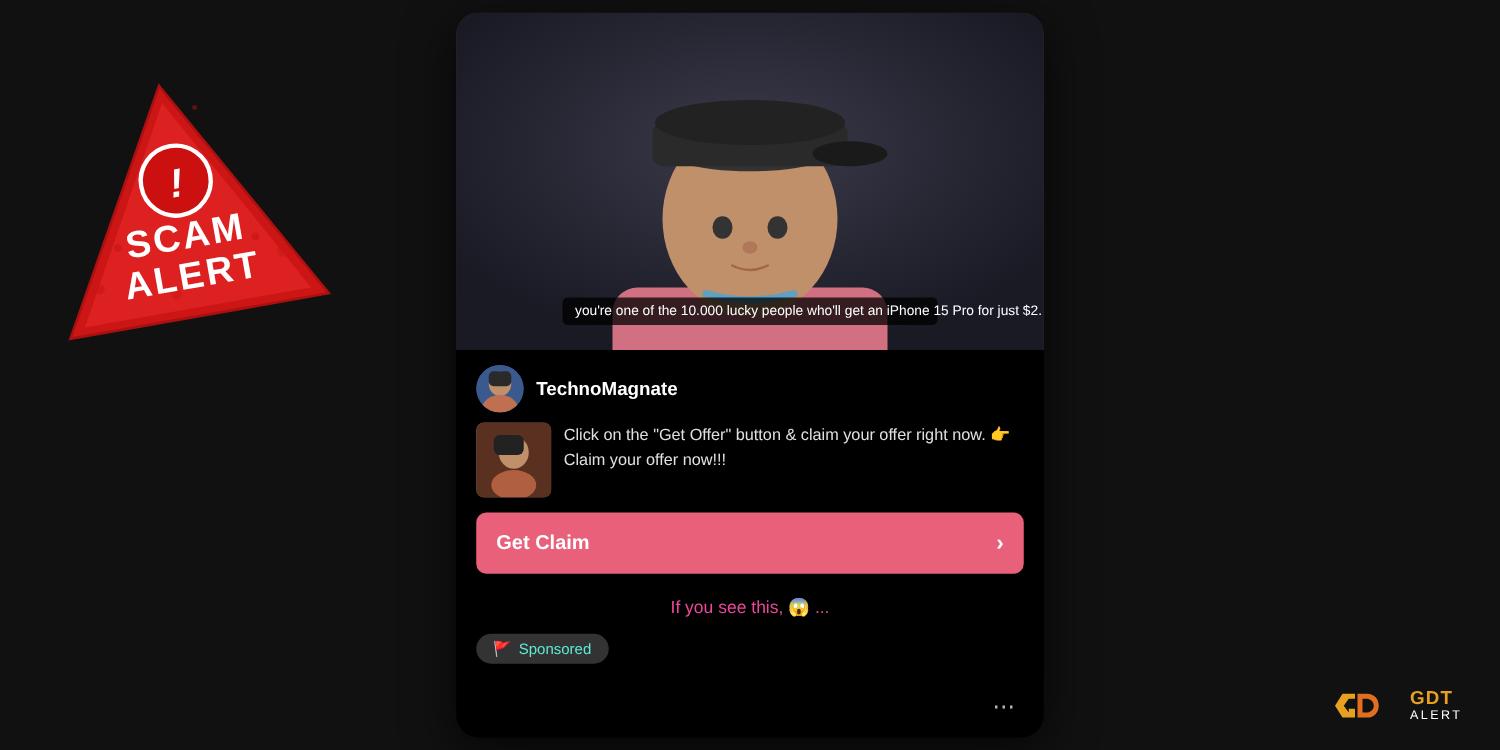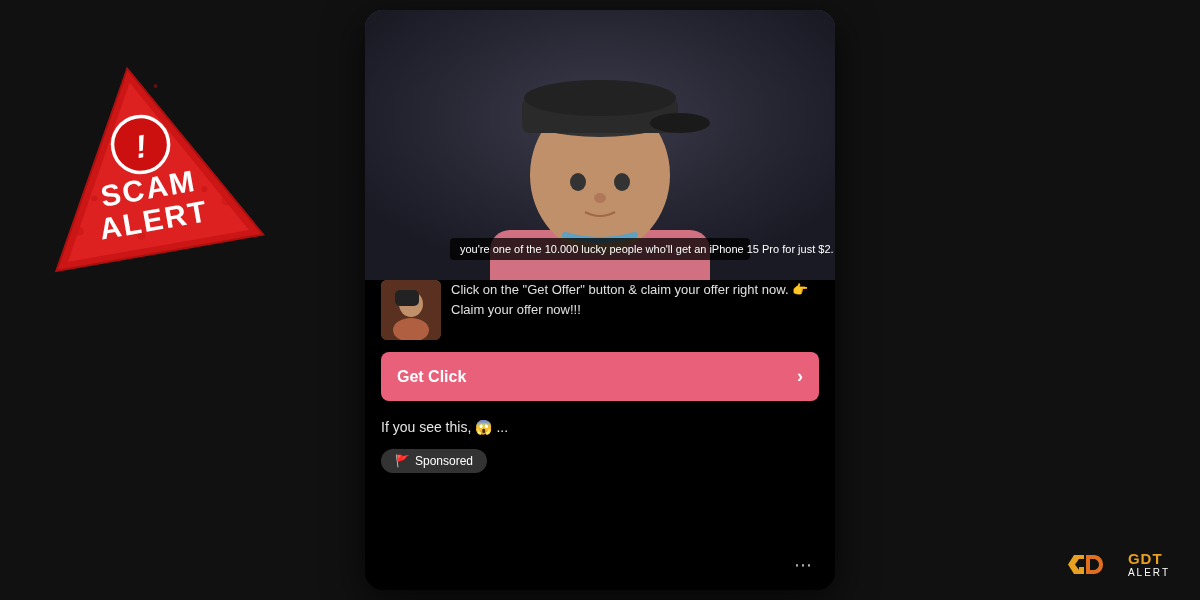--- a/index.html
+++ b/index.html
@@ -147,25 +147,25 @@
 
     .get-offer-arrow {
       color: #fff;
       font-size: 18px;
       font-weight: bold;
     }
 
     
     .see-this-row {
       padding: 6px 16px 10px;
-      color: #e5e5e5;
+      color: #ec4899;
       font-size: 14px;
       display: flex;
       align-items: center;
-      justify-content: flex-start;
+      justify-content: center;
     }
 
     
     .sponsored-row {
       padding: 4px 16px 8px;
       display: flex;
       align-items: center;
       gap: 6px;
     }
 
@@ -176,21 +176,21 @@
       display: flex;
       align-items: center;
       gap: 5px;
     }
 
     .sponsored-flag-icon {
       font-size: 12px;
     }
 
     .sponsored-text {
-      color: #ffffff;
+      color: #5eead4;
       font-size: 12px;
     }
 
     
     .action-icons {
       position: absolute;
       right: 18px;
       top: 370px;
       display: flex;
       flex-direction: column;
@@ -346,35 +346,46 @@
 
         <path d="M200,225 Q235,235 270,225" stroke="#60a0c0" stroke-width="6" fill="none" stroke-linecap="round"></path>
       </svg>
     </div>
 
     <div class="video-subtitle">you're one of the 10.000 lucky people who'll get an iPhone 15 Pro for just $2.</div>
   </div>
 
   <div class="content-area">
 
+    <div class="user-row">
+      <div class="user-avatar">
+        <svg width="38" height="38" viewBox="0 0 38 38">
+          <rect width="38" height="38" rx="19" fill="#3a5a8f"></rect>
+          <ellipse cx="19" cy="15" rx="9" ry="10" fill="#c0906a"></ellipse>
+          <ellipse cx="19" cy="34" rx="14" ry="10" fill="#c07050"></ellipse>
+          <rect x="10" y="5" width="18" height="12" rx="4" fill="#2a2a2a"></rect>
+        </svg>
+      </div>
+      <span class="user-name">TechnoMagnate</span>
+    </div>
 
     <div class="post-card">
       <div class="post-thumb">
         <svg width="60" height="60" viewBox="0 0 60 60">
           <rect width="60" height="60" rx="6" fill="#5a3020"></rect>
           <ellipse cx="30" cy="24" rx="12" ry="13" fill="#c0906a"></ellipse>
           <ellipse cx="30" cy="50" rx="18" ry="12" fill="#b06040"></ellipse>
           <rect x="14" y="10" width="24" height="16" rx="5" fill="#222"></rect>
         </svg>
       </div>
       <div class="post-text">Click on the "Get Offer" button &amp; claim your offer right now. 👉 Claim your offer now!!!</div>
     </div>
 
     <button class="get-offer-btn">
-      <span class="get-offer-label">Get Click</span>
+      <span class="get-offer-label">Get Claim</span>
       <span class="get-offer-arrow">›</span>
     </button>
 
     <div class="see-this-row">
       <span>If you see this, 😱 ...</span>
     </div>
 
     <div class="sponsored-row">
       <div class="sponsored-badge">
         <span class="sponsored-flag-icon">🚩</span>

